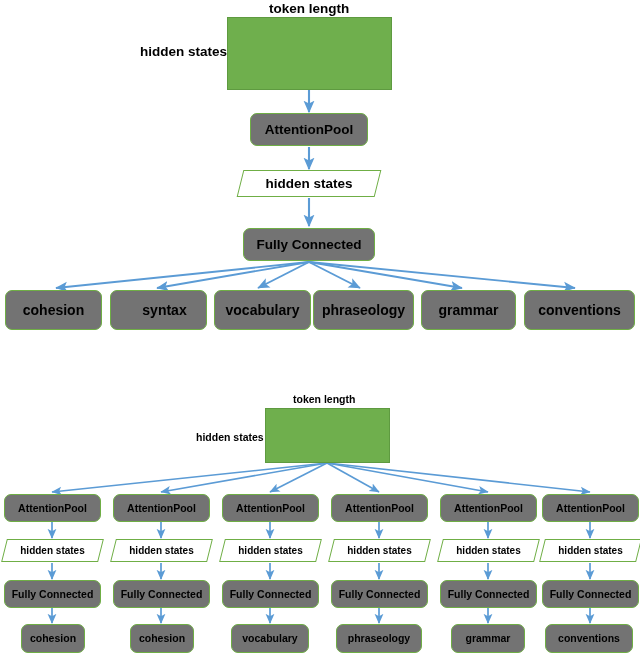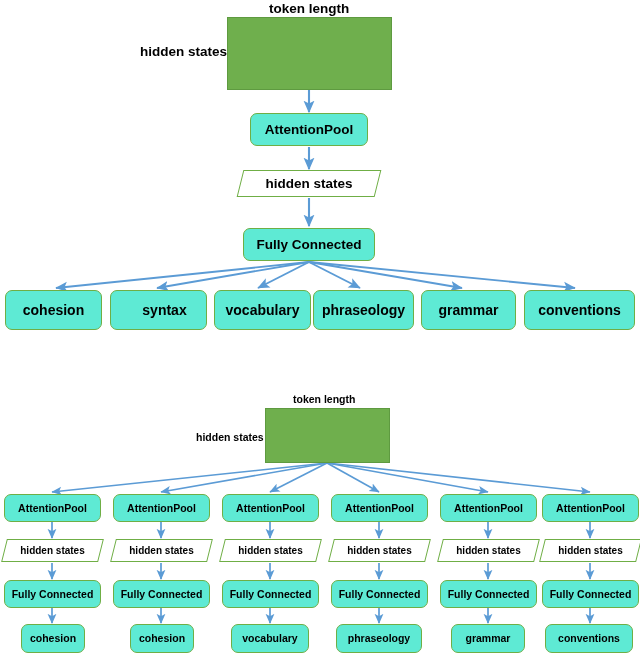--- a/index.html
+++ b/index.html
@@ -11,21 +11,21 @@
     overflow:hidden;
   }
   #canvas{position:relative;width:544px;height:655px;}
 
   
   #edges{position:absolute;left:0;top:0;width:640px;height:655px;}
 
   .node{
     position:absolute;
     box-sizing:border-box;
-    background:#5eead4;
+    background:#737373;
     border:1.6px solid #6FAE45;
     display:flex;align-items:center;justify-content:center;
     font-weight:bold;
     color:#000;
     text-align:left;
     line-height:1;
     white-space:nowrap;
   }
   .rounded{border-radius:7px;}
 

